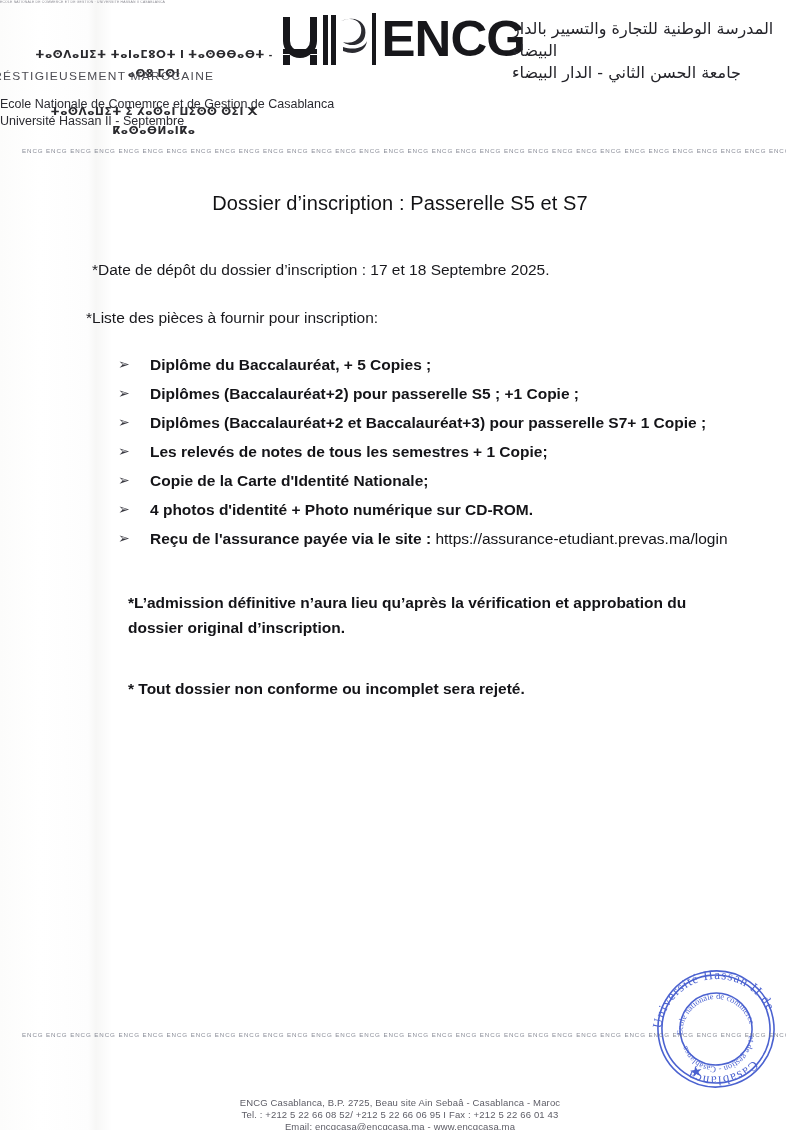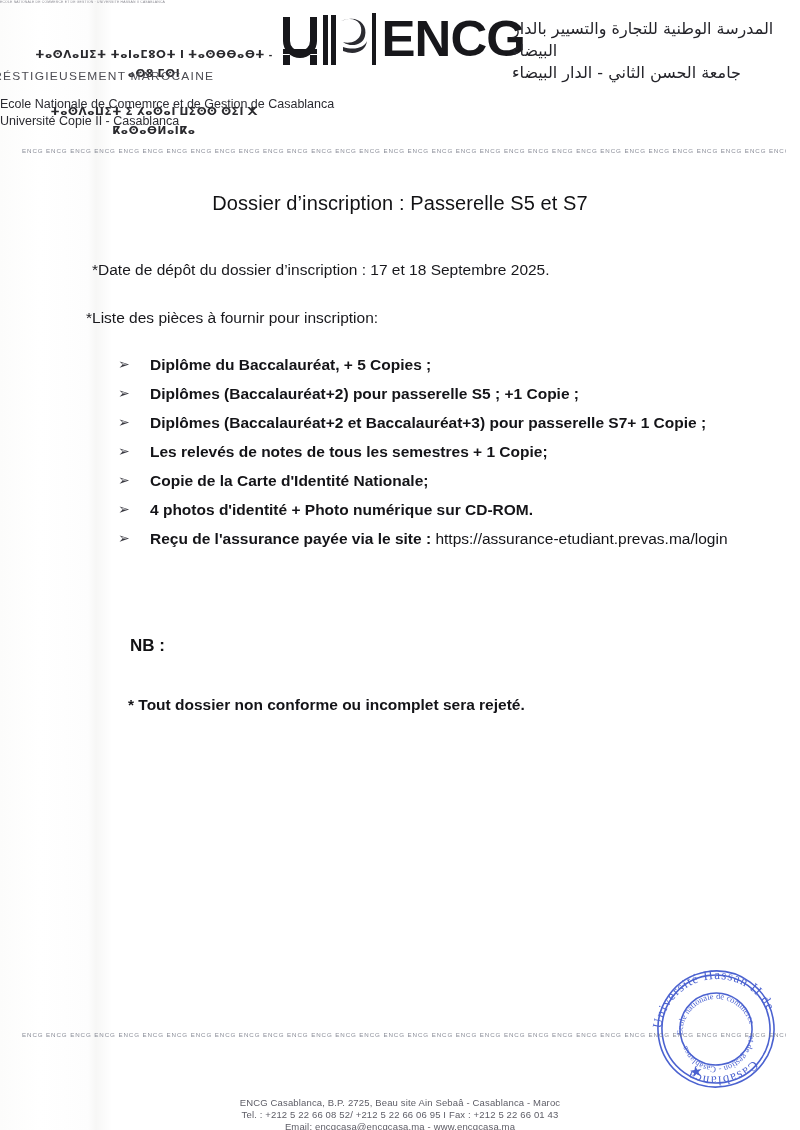--- a/index.html
+++ b/index.html
@@ -244,21 +244,21 @@
       <div class="logo-tag">PRÉSTIGIEUSEMENT MAROCAINE</div>
     </div>
 
     <div class="arabic">
       <div>المدرسة الوطنية للتجارة والتسيير بالدار البيضاء</div>
       <div>جامعة الحسن الثاني - الدار البيضاء</div>
     </div>
 
     <div class="school-lines">
       <div>Ecole Nationale de Comemrce et de Gestion de Casablanca</div>
-      <div>Université Copie II - Casablanca</div>
+      <div>Université Hassan II - Septembre</div>
     </div>
   </div>
 
   <div class="strip strip-top">ENCG ENCG ENCG ENCG ENCG ENCG ENCG ENCG ENCG ENCG ENCG ENCG ENCG ENCG ENCG ENCG ENCG ENCG ENCG ENCG ENCG ENCG ENCG ENCG ENCG ENCG ENCG ENCG ENCG ENCG ENCG ENCG ENCG ENCG ENCG ENCG ENCG ENCG ENCG ENCG ENCG ENCG ENCG ENCG ENCG ENCG ENCG ENCG ENCG ENCG ENCG ENCG ENCG ENCG ENCG ENCG ENCG ENCG ENCG ENCG ENCG ENCG ENCG ENCG ENCG ENCG ENCG ENCG ENCG ENCG ENCG</div>
 
   <h1 class="doc-title">Dossier d’inscription : Passerelle S5 et S7</h1>
 
   <p class="para para-date">*Date de dépôt du dossier d’inscription : 17 et 18 Septembre 2025.</p>
 
   <p class="para para-intro">*Liste des pièces à fournir pour inscription:</p>
@@ -287,21 +287,21 @@
     <li>
       <span class="arrow">➢</span>
       <span>4 photos d'identité + Photo numérique sur CD-ROM.</span><span class="normal"></span>
     </li>
     <li>
       <span class="arrow">➢</span>
       <span>Reçu de l'assurance payée via le site : </span><span class="normal">https://assurance-etudiant.prevas.ma/login</span>
     </li>
   </ul>
 
-  <div class="nb-title">NB :</div>
+  <p class="nb-para">*L’admission définitive n’aura lieu qu’après la vérification et approbation du dossier original d’inscription.</p>
   <p class="nb-para nb-para-2">* Tout dossier non conforme ou incomplet sera rejeté.</p>
 
   <svg class="stamp" viewBox="0 0 148 128">
     <defs>
       <path id="outerArc" d="M 18 70 A 56 56 0 1 1 130 70"></path>
       <path id="lowerArc" d="M 126 72 A 54 54 0 0 1 22 72"></path>
       <path id="innerArc" d="M 40 68 A 34 34 0 1 1 108 68"></path>
       <path id="innerLowerArc" d="M 106 70 A 32 32 0 0 1 42 70"></path>
     </defs>
     <g transform="rotate(-9 74 64)" fill="none" stroke="#2c47c8" stroke-width="1.6">

